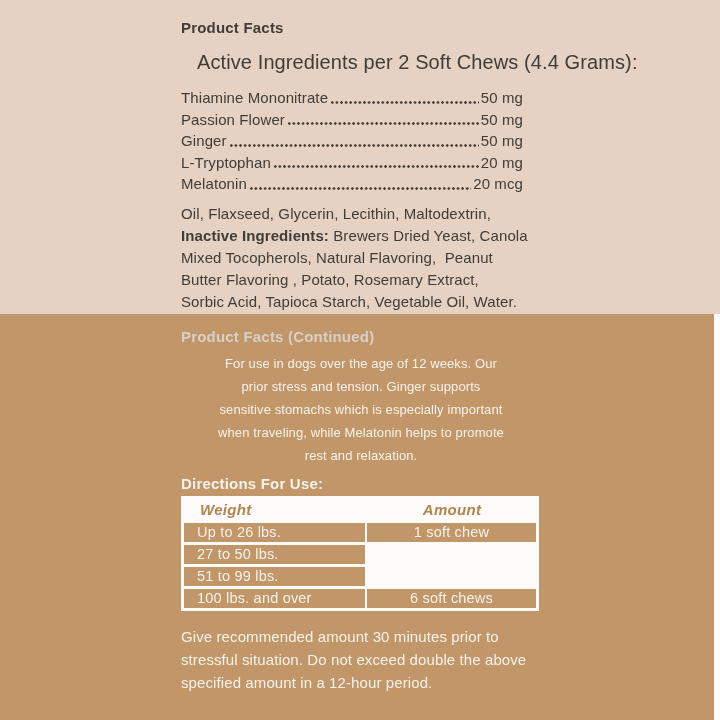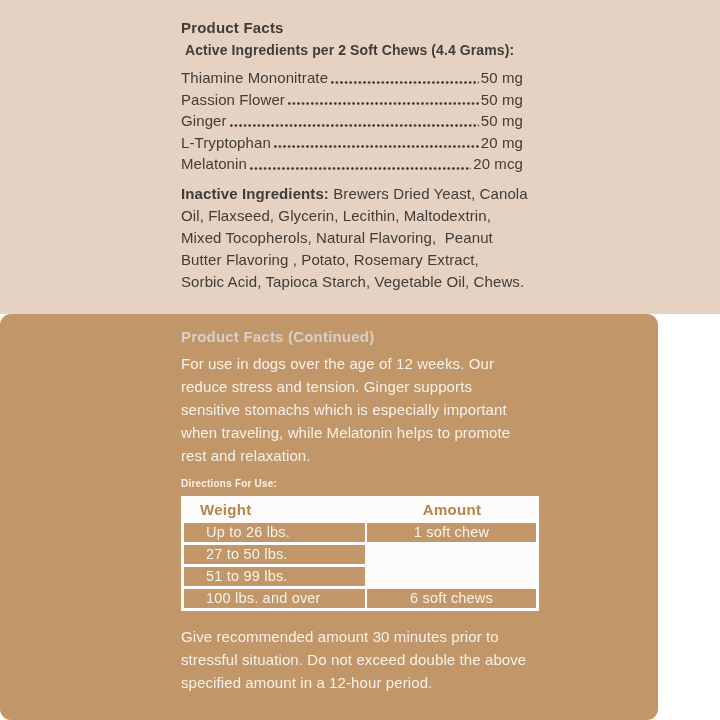--- a/index.html
+++ b/index.html
@@ -17,40 +17,39 @@
     width:720px;height:720px;overflow:hidden;
     font-family:"Liberation Sans",sans-serif;
     -webkit-font-smoothing:antialiased;
   }
   .panel-top{
     width:720px;height:314px;
     background:var(--top-bg);
     color:var(--dark-text);
   }
   .panel-bottom{
-    width:658px;height:406px;
+    width:714px;height:406px;
     background:var(--bottom-bg);
     color:var(--light-text);
-    border-radius:11px;
   }
   .content{
     margin-left:181px;
     width:360px;
   }
   .panel-top .content{padding-top:19px;}
   .panel-bottom .content{padding-top:13px;}
 
   h2.pf-title{
     margin:0 0 4px 0;
     font-size:15px;line-height:18px;font-weight:bold;
     letter-spacing:.2px;white-space:pre;
   }
   h3.active-heading{
-    margin:4px;
-    font-size:14px;line-height:18px;font-weight:bold;
+    margin:16px;
+    font-size:20px;line-height:18px;font-weight:normal;
     letter-spacing:.1px;white-space:pre;
   }
   .ing-list{
     margin-top:8px;
     width:342px;
   }
   .ing-row{
     display:flex;align-items:stretch;
     font-size:15px;line-height:21.5px;height:21.5px;
     letter-spacing:.1px;
@@ -71,52 +70,52 @@
   .p-line{display:block;white-space:pre;}
   .inactive b{font-weight:bold;}
 
   h2.pfc-title{
     margin:0 0 6px 0;
     font-size:15px;line-height:19px;font-weight:bold;
     letter-spacing:.2px;color:var(--muted-heading);white-space:pre;
   }
   .desc{
     margin:0 0 7px 0;
-    font-size:15px;line-height:23px;letter-spacing:.1px;
+    font-size:13px;line-height:23px;letter-spacing:.1px;text-align:center;
   }
   h3.directions-heading{
     margin:0 0 3px 0;
-    font-size:10px;line-height:19px;font-weight:bold;
+    font-size:15px;line-height:19px;font-weight:bold;
     letter-spacing:.2px;white-space:pre;
   }
   .pf-table{
     width:358px;
     background:var(--table-white);
     padding:3px;
   }
   .pf-thead{
     display:flex;align-items:center;
     height:21px;
     color:var(--table-header-text);
-    font-weight:bold;font-size:15px;letter-spacing:.3px;
+    font-weight:bold;font-size:15px;letter-spacing:.3px;font-style:italic;
   }
   .pf-thead .cell-w{padding-left:16px;}
   .pf-row{
     display:flex;margin-top:3px;
   }
   .cell-w{width:181px;white-space:pre;}
   .cell-a{flex:1 1 auto;text-align:center;white-space:pre;}
   .pf-thead .cell-a{margin-left:3px;}
   .pf-row .cell-w,.pf-row .cell-a{
     background:var(--bottom-bg);
     color:var(--light-text);
     font-size:14.5px;line-height:19px;height:19px;
     letter-spacing:.2px;
   }
-  .pf-row .cell-w{padding-left:22px;}
+  .pf-row .cell-w{padding-left:13px;}
   .pf-row .cell-a{margin-left:2px;}
   .note{
     margin:14px 0 0 0;
     font-size:15px;line-height:23px;letter-spacing:.1px;
   }
 </style>
 </head>
 <body>
 
 <div>
@@ -148,36 +147,36 @@
           <span class="ing-amt">20 mg</span>
         </div>
         <div class="ing-row">
           <span class="ing-name">Melatonin</span>
           <span class="leader"></span>
           <span class="ing-amt">20 mcg</span>
         </div>
       </div>
 
       <p class="inactive">
+        <span class="p-line">Oil, Flaxseed, Glycerin, Lecithin, Maltodextrin,</span>
         <span class="p-line"><b>Inactive Ingredients:</b><span> Brewers Dried Yeast, Canola</span></span>
-        <span class="p-line">Oil, Flaxseed, Glycerin, Lecithin, Maltodextrin,</span>
         <span class="p-line">Mixed Tocopherols, Natural Flavoring,  Peanut</span>
         <span class="p-line">Butter Flavoring , Potato, Rosemary Extract,</span>
-        <span class="p-line">Sorbic Acid, Tapioca Starch, Vegetable Oil, Chews.</span>
+        <span class="p-line">Sorbic Acid, Tapioca Starch, Vegetable Oil, Water.</span>
       </p>
     </div>
   </section>
 
   <section class="panel-bottom">
     <div class="content">
       <h2 class="pfc-title">Product Facts (Continued)</h2>
 
       <p class="desc">
         <span class="p-line">For use in dogs over the age of 12 weeks. Our</span>
-        <span class="p-line">reduce stress and tension. Ginger supports</span>
+        <span class="p-line">prior stress and tension. Ginger supports</span>
         <span class="p-line">sensitive stomachs which is especially important</span>
         <span class="p-line">when traveling, while Melatonin helps to promote</span>
         <span class="p-line">rest and relaxation.</span>
       </p>
 
       <h3 class="directions-heading">Directions For Use:</h3>
 
       <div class="pf-table">
         <div class="pf-thead">
           <span class="cell-w">Weight</span>

